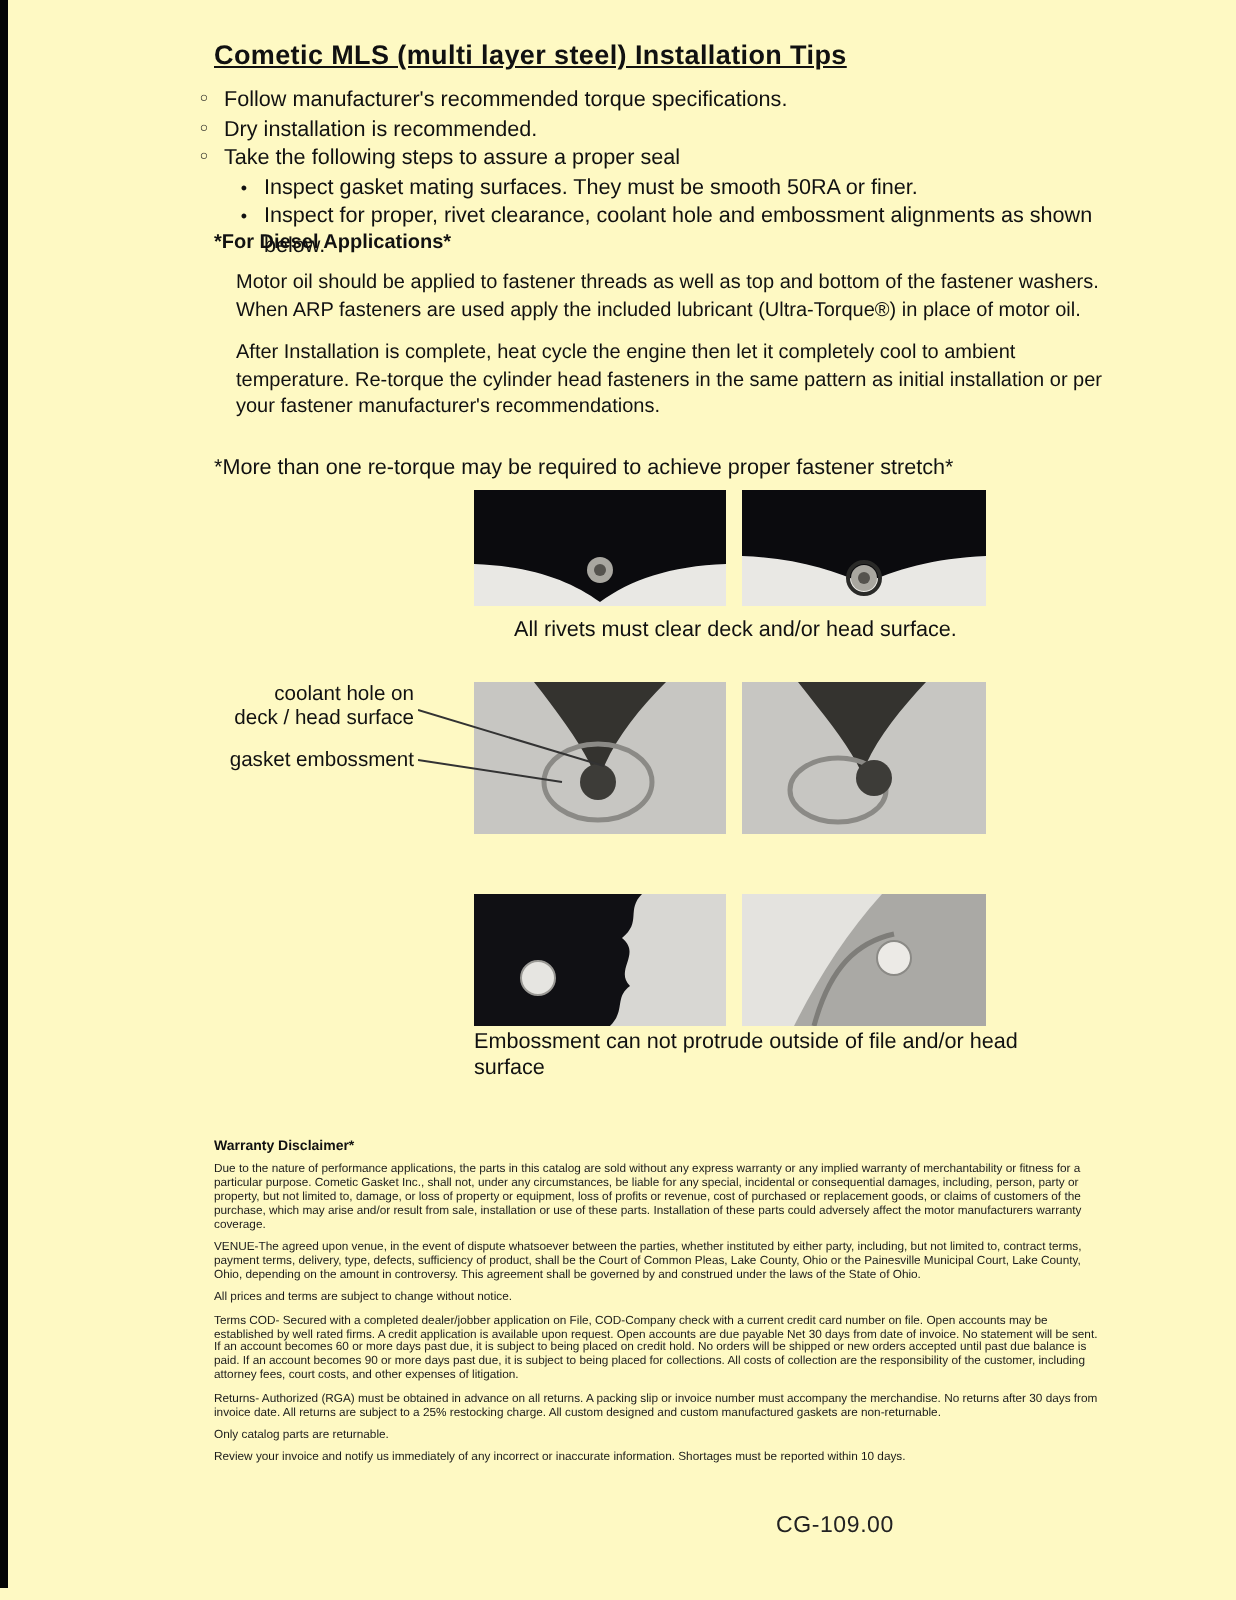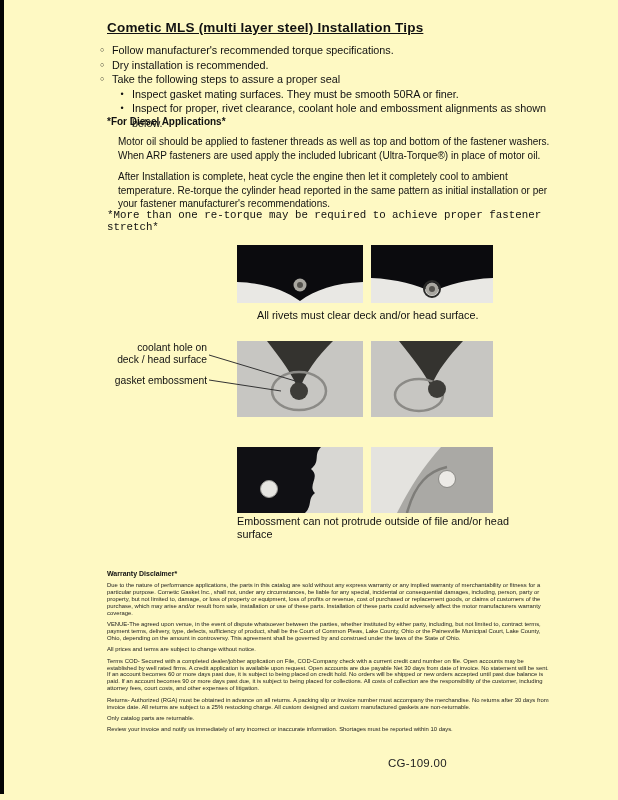--- a/index.html
+++ b/index.html
@@ -19,21 +19,21 @@
   .bullets { position:absolute; left:98px; top:43px; width:480px; font-size:10.8px; }
   .bullet { display:flex; gap:6px; line-height:14.5px; }
   .bullet .glyph { font-size:7px; line-height:14.5px; width:8px; text-align:center; }
   .bullet.sub { margin-left:20px; }
   .bullet.sub .glyph { font-size:9px; }
 
   .diesel-heading { position:absolute; left:107px; top:116px; font-size:10px; font-weight:bold; }
   .para { position:absolute; left:118px; width:447px; font-size:10px; line-height:13.5px; }
   .p1 { top:135px; }
   .p2 { top:170px; }
-  .note { position:absolute; left:107px; top:209px; width:460px; font-size:10.8px;font-family:Liberation Mono, monospace; }
+  .note { position:absolute; left:107px; top:228px; width:460px; font-size:10.8px; }
 
   .labels-row { position:absolute; left:237px; width:256px; display:flex; gap:8px;margin-top:48px; }
   .labels-row span { display:block; font-size:12.5px; letter-spacing:0.6px; color:#1c1c1c; text-align:center; }
   .labels-row .l { width:126px; } .labels-row .r { width:122px; }
   .panels-row { position:absolute; left:237px; display:flex; gap:8px; }
   .panels-row svg { display:block; }
   .caption { position:absolute; left:237px; font-size:10.8px; line-height:13px; color:#111; }
 
   .r1-labels { top:228px; } .r1-panels { top:245px; } .r1-cap { top:309px;margin-left:20px; }
   .r2-labels { top:327px; } .r2-panels { top:341px; } .r2-cap { top:421px; }
@@ -76,21 +76,21 @@
       <span>Inspect gasket mating surfaces.  They must be smooth 50RA or finer.</span>
     </div>
     <div class="bullet sub">
       <span class="glyph">•</span>
       <span>Inspect for proper, rivet clearance, coolant hole and embossment alignments as shown below.</span>
     </div>
   </div>
 
   <div class="diesel-heading">*For Diesel Applications*</div>
   <div class="para p1">Motor oil should be applied to fastener threads as well as top and bottom of the fastener washers. When ARP fasteners are used apply the included lubricant (Ultra-Torque®) in place of motor oil.</div>
-  <div class="para p2">After Installation is complete, heat cycle the engine then let it completely cool to ambient temperature. Re-torque the cylinder head reported in the same pattern as initial installation or per your fastener manufacturer's recommendations.</div>
+  <div class="para p2">After Installation is complete, heat cycle the engine then let it completely cool to ambient temperature. Re-torque the cylinder head fasteners in the same pattern as initial installation or per your fastener manufacturer's recommendations.</div>
   <div class="note">*More than one re-torque may be required to achieve proper fastener stretch*</div>
 
   <div class="labels-row r1-labels">
     <span class="l">RIGHT</span>
     <span class="r">WRONG</span>
   </div>
   <div class="panels-row r1-panels">
     <svg width="126" height="58" viewBox="0 0 126 58">
       <rect width="126" height="58" fill="#0b0b0e"></rect>
       <path d="M0,58 L0,37 C28,38 48,45 63,56 C78,45 98,38 126,37 L126,58 Z" fill="#e9e8e4"></path>

